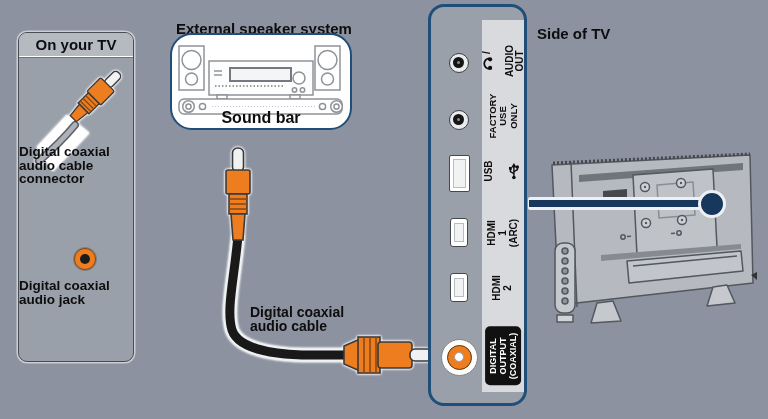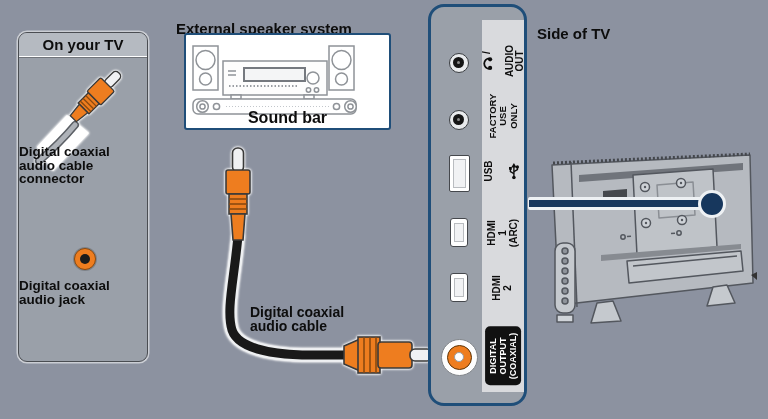--- a/index.html
+++ b/index.html
@@ -8,34 +8,34 @@
   }
   *{margin:0;padding:0;box-sizing:border-box;}
   html,body{width:768px;height:419px;overflow:hidden;}
   body{font-family:"Liberation Sans",sans-serif;background:var(--background);position:relative;color:#0d0d0d;}
   .abs{position:absolute;}
   .pre{white-space:pre-line;}
   .bold{font-weight:bold;}
   .ctr{}
 
   
-  #on-tv-panel{left:18px;top:32px;width:130px;height:330px;background:var(--panel-gray);
+  #on-tv-panel{left:18px;top:32px;width:116px;height:330px;background:var(--panel-gray);
     border:1px solid #4a4d52;border-radius:9px;box-shadow:0 0 0 1.5px rgba(255,255,255,.55);z-index:4;}
   #on-tv-header{position:absolute;left:0;top:0;width:100%;height:24px;background:var(--header-gray);
     border-bottom:1px solid #fff;box-shadow:0 1px 0 #70747a;border-radius:8px 8px 0 0;
     font-size:15px;font-weight:bold;text-align:center;line-height:23px;}
   .caption{font-weight:bold;font-size:13.5px;line-height:1.0;}
   #jack-outer{left:55px;top:215px;width:22px;height:22px;border-radius:50%;background:var(--orange);
     border:1px solid #8a4a10;box-shadow:0 0 0 1px rgba(40,40,40,.25);}
   #jack-inner{left:5px;top:5px;width:10px;height:10px;border-radius:50%;background:#1c1c1c;}
 
   
   #speaker-title{left:176px;top:20px;font-size:15px;font-weight:bold;}
-  #speaker-box{left:184px;top:33px;width:207px;height:97px;background:#fff;
-    border:2.5px solid var(--accent-navy);border-radius:3px;z-index:3;}
+  #speaker-box{left:170px;top:33px;width:182px;height:97px;background:#fff;
+    border:2.5px solid var(--accent-navy);border-radius:22px;z-index:3;}
   #soundbar-label{position:absolute;left:0;bottom:1px;width:100%;text-align:center;
     font-size:16px;font-weight:bold;}
 
   
   #cable-caption{left:250px;top:305px;width:145px;font-size:14px;}
 
   
   #port-panel{left:428px;top:4px;width:99px;height:402px;background:var(--panel-gray);
     border:3px solid var(--accent-navy);border-radius:16px;z-index:6;}
   #label-strip{position:absolute;left:51px;top:13px;width:42px;height:372px;background:var(--strip-gray);}

